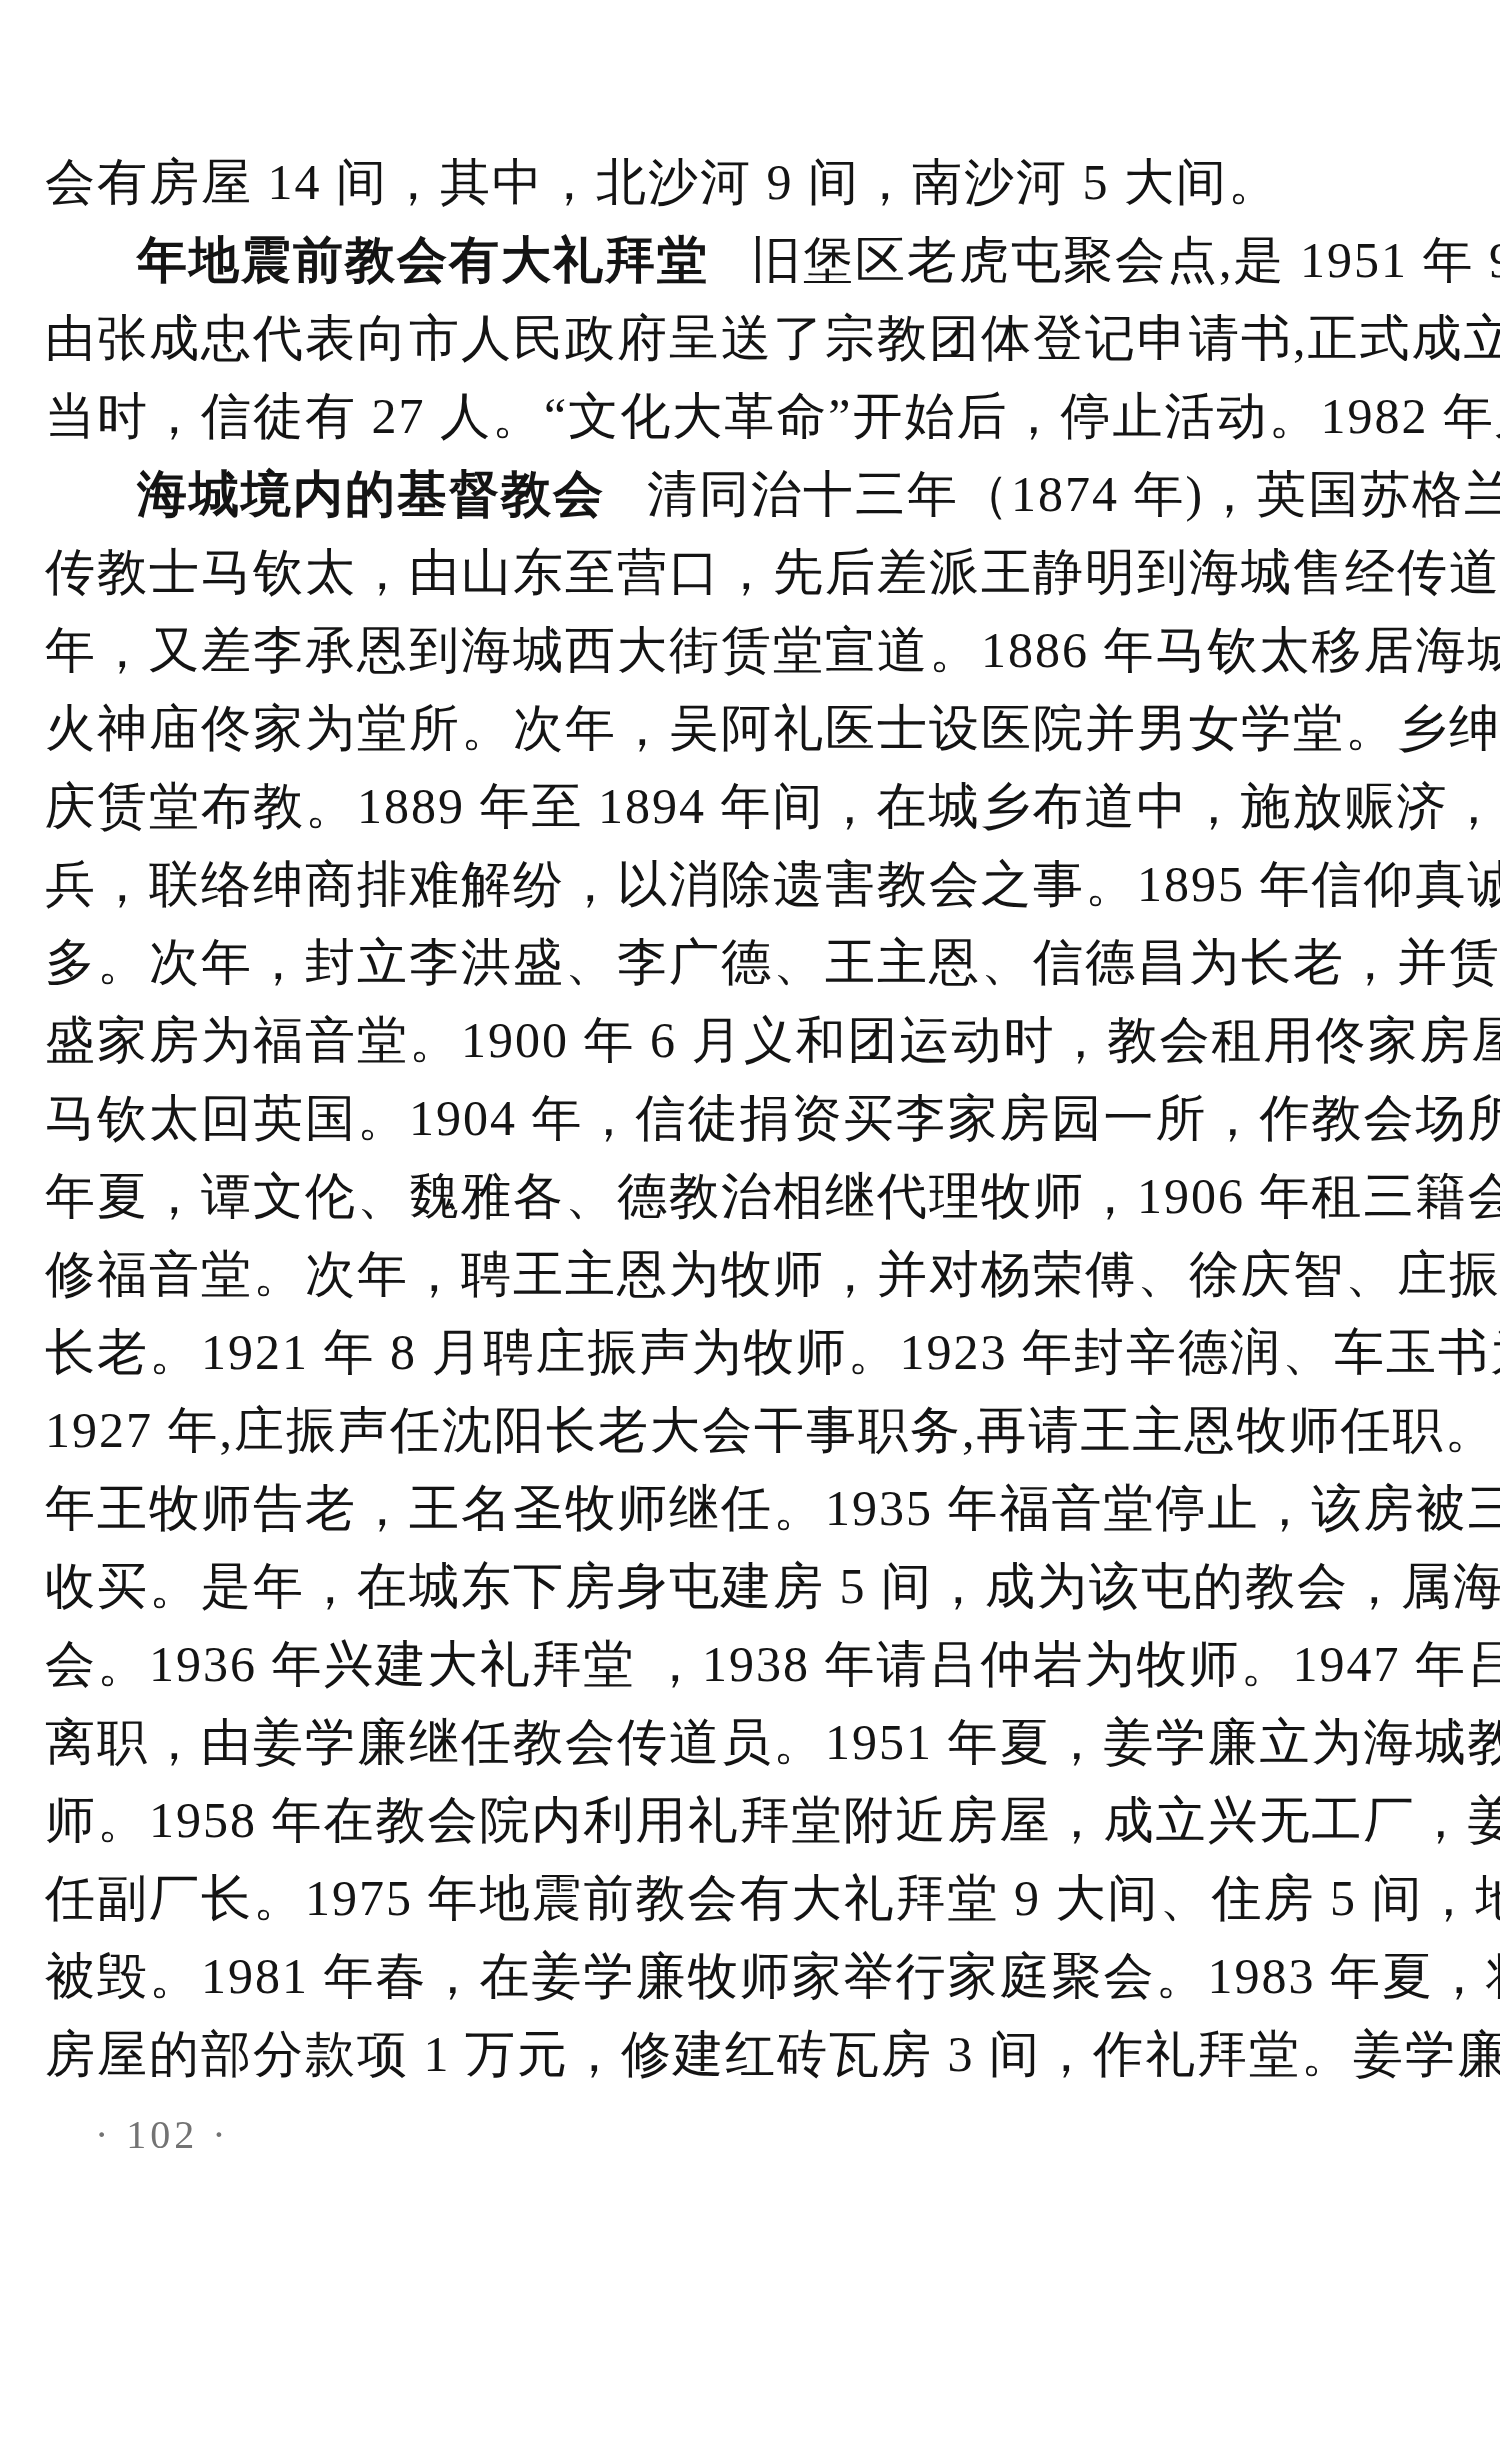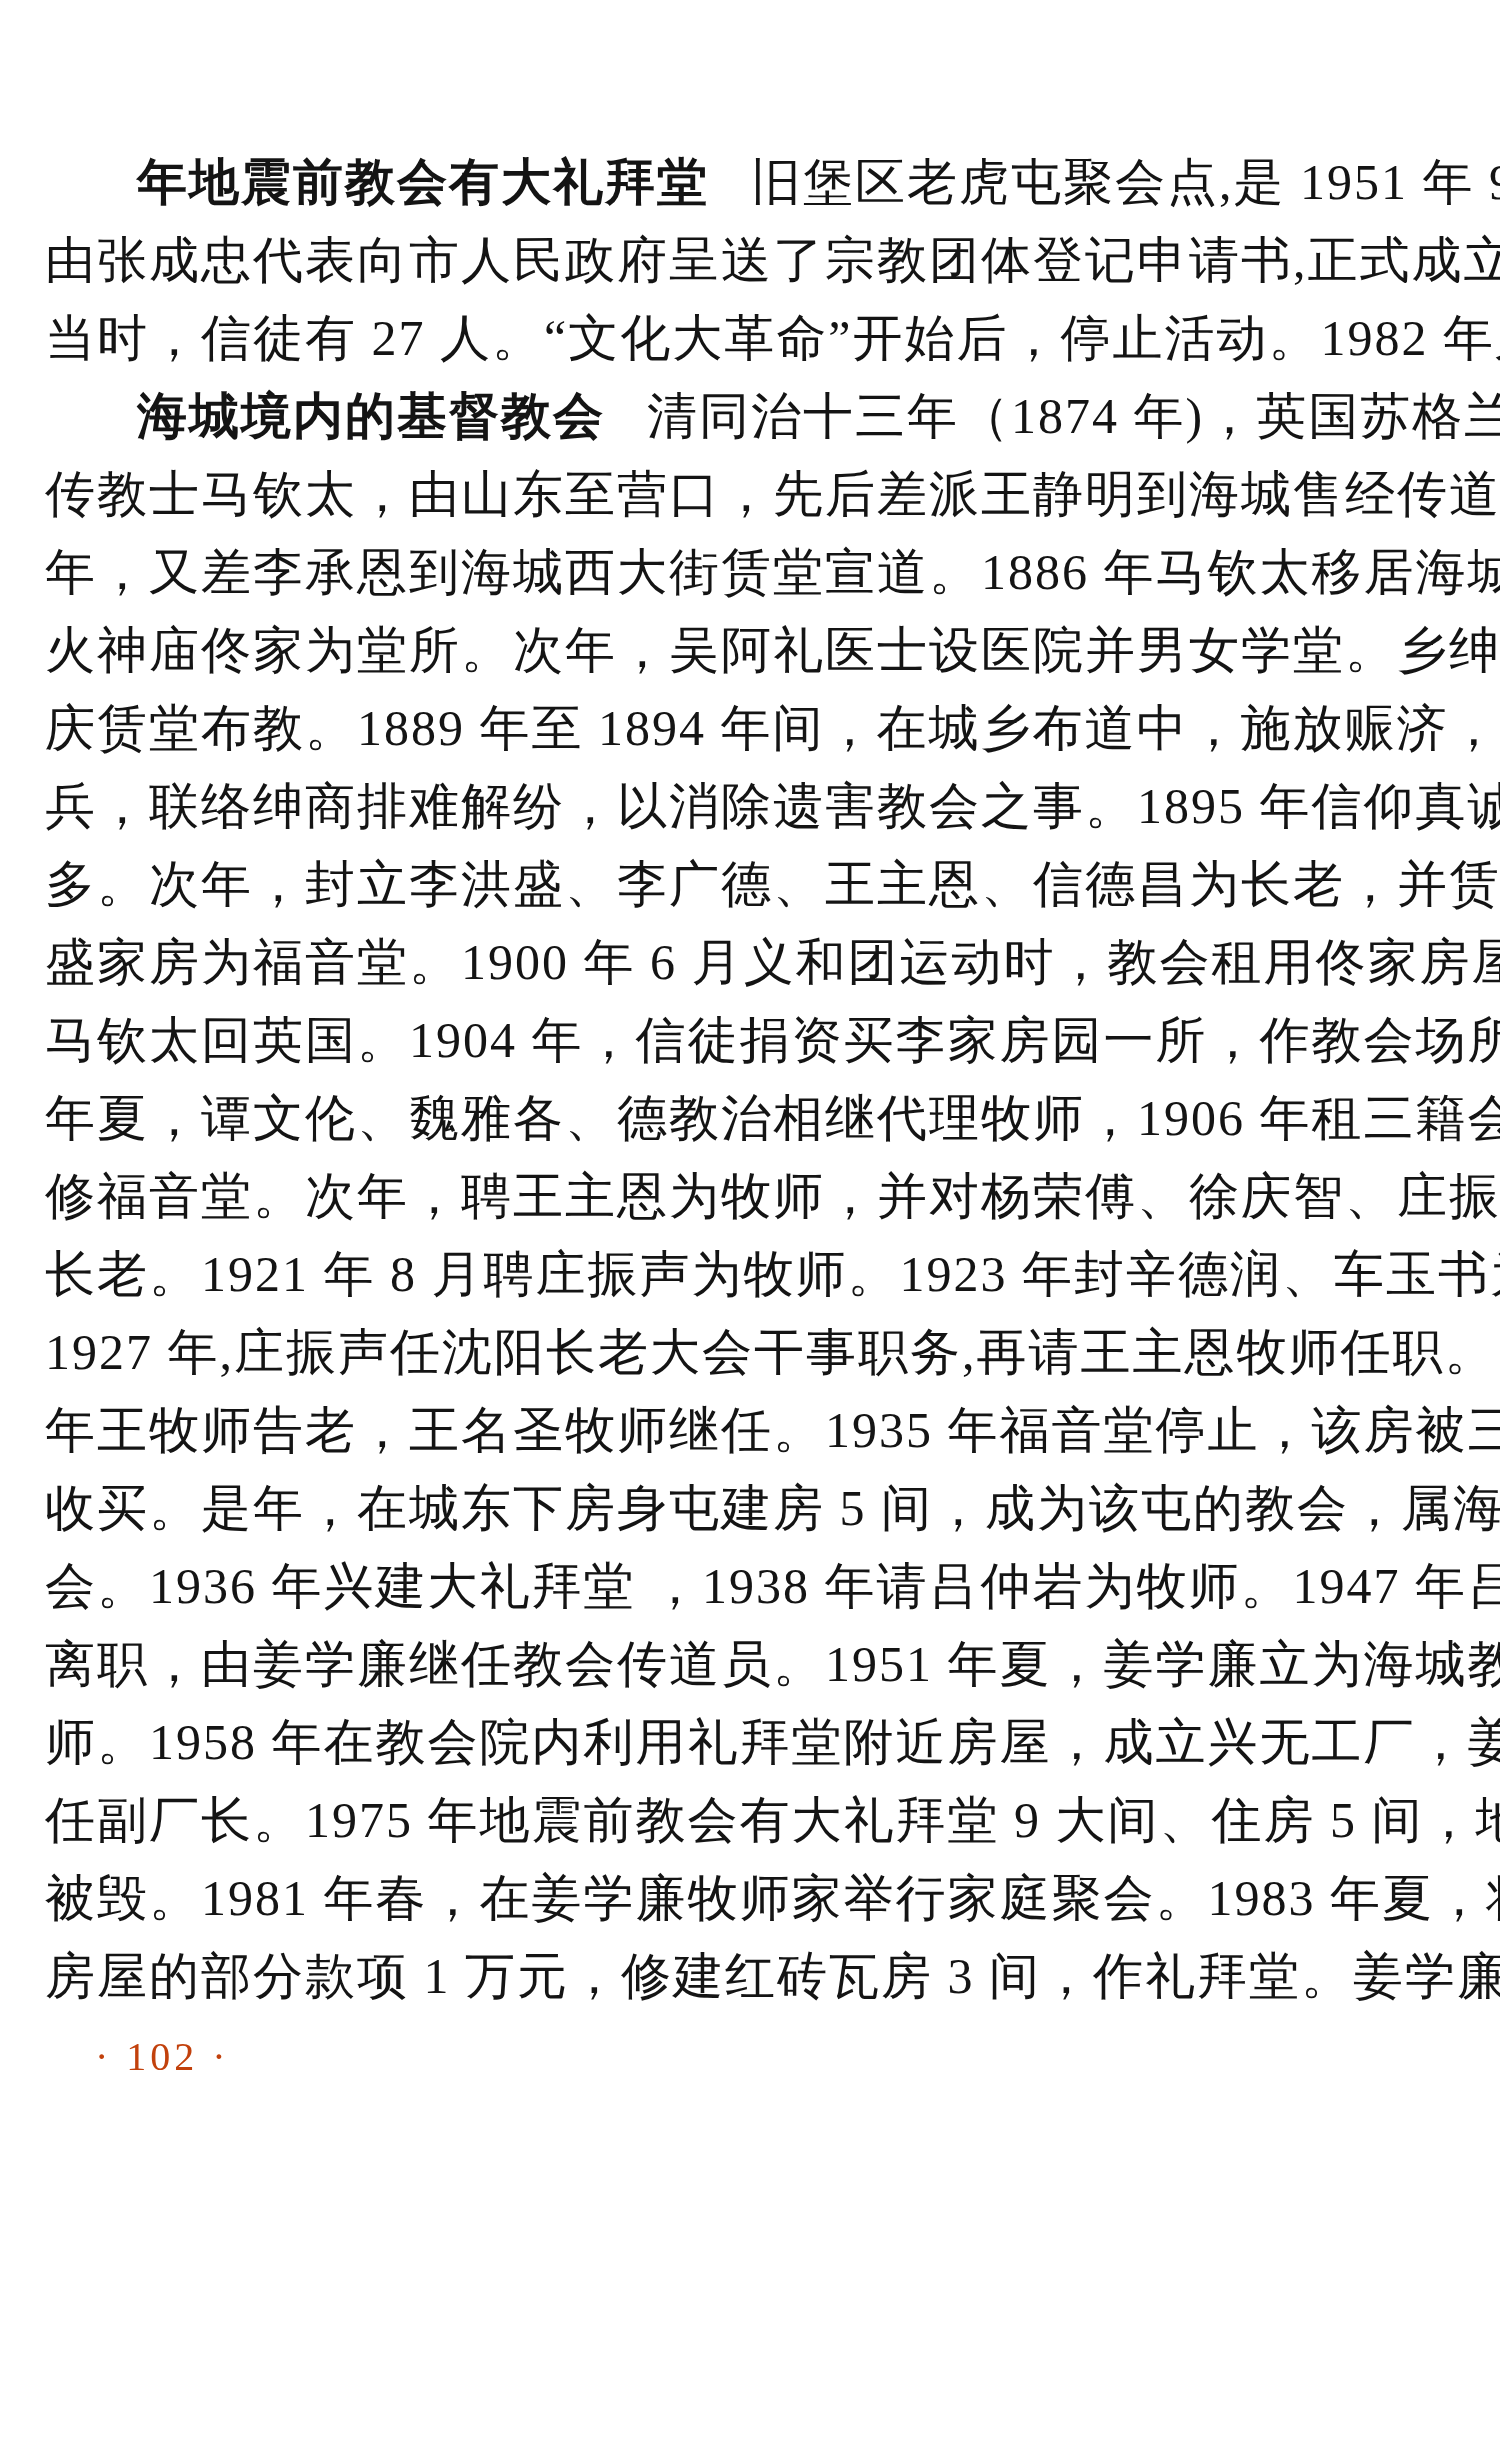--- a/index.html
+++ b/index.html
@@ -34,29 +34,30 @@
   }
   .b {
     font-weight: 700;
     margin-right: 42px;
   }
   .footer {
     margin-top: 18px;
     padding-left: 50px;
     font-size: 40px;
     letter-spacing: 4px;
-    color: #c2410c;
+    color: #737373;
   }
 </style>
 </head>
 <body>
 
 <div class="page">
   <div class="textblock">
 
+    <div class="line"><span>会有房屋 14 间，其中，北沙河 9 间，南沙河 5 大间。</span></div>
 
     <div class="line indent"><span class="b">年地震前教会有大礼拜堂</span><span>旧堡区老虎屯聚会点,是 1951 年 9 月</span></div>
 
     <div class="line"><span>由张成忠代表向市人民政府呈送了宗教团体登记申请书,正式成立的。</span></div>
 
     <div class="line"><span>当时，信徒有 27 人。“文化大革命”开始后，停止活动。1982 年又恢</span></div>
 
 
 
     <div class="line indent"><span class="b">海城境内的基督教会</span><span>清同治十三年（1874 年)，英国苏格兰长老会</span></div>

